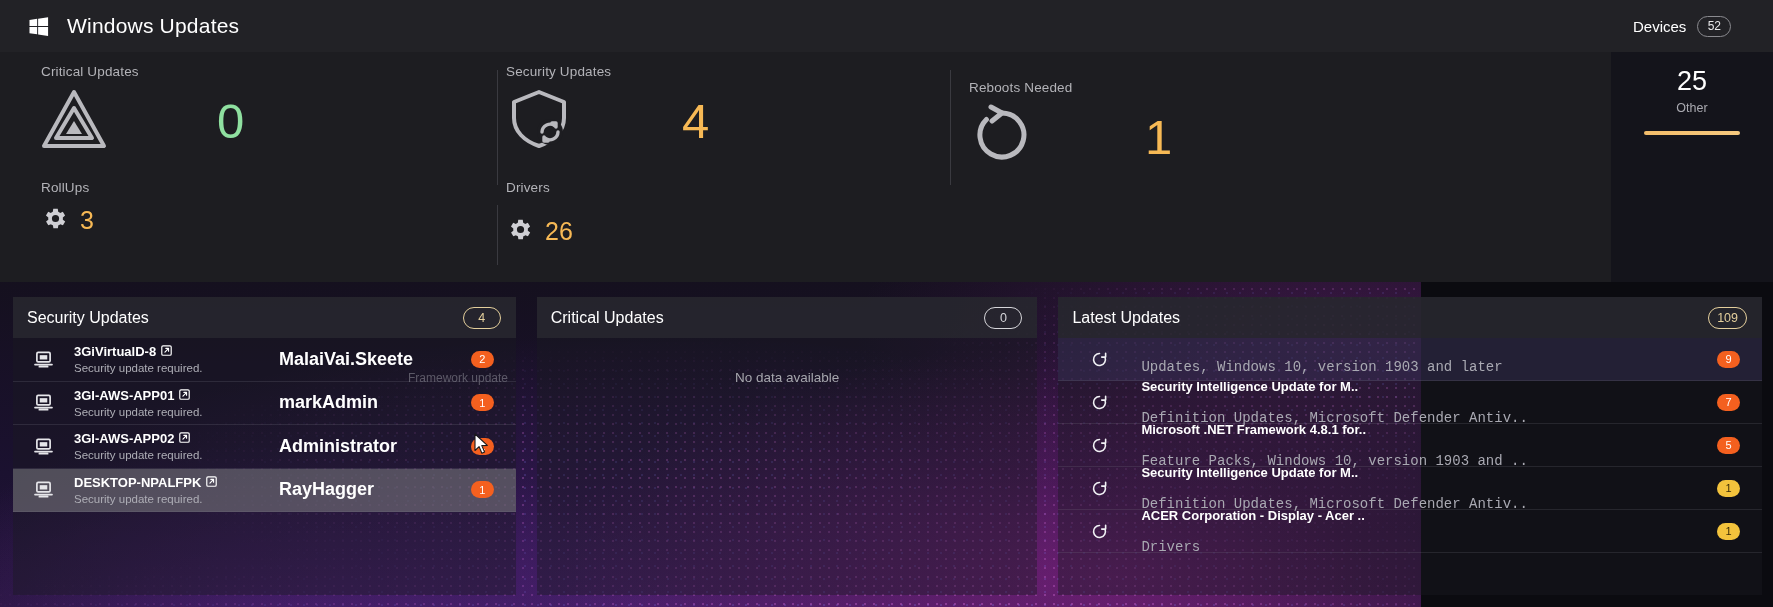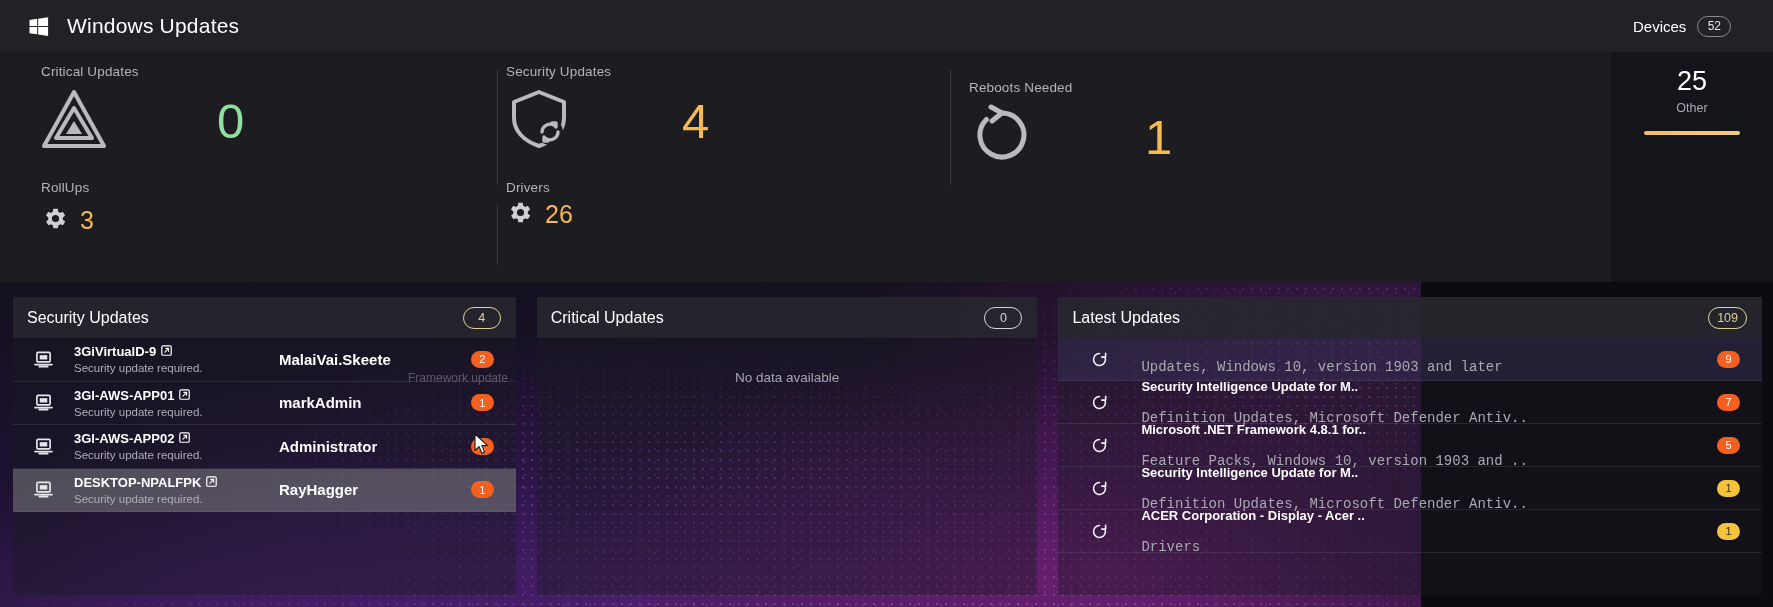--- a/index.html
+++ b/index.html
@@ -116,21 +116,21 @@
   
   .drow {
     height: 43.5px; display: flex; align-items: center;
     border-bottom: 1px solid rgba(125,125,135,0.22); position: relative;
   }
   .drow.hl { background: rgba(125,125,130,0.55); }
   .drow-icon { width: 61px; display: flex; justify-content: center; color: #e6e6ea; }
   .drow-main { width: 205px; }
   .drow-name { font-size: 13px; color: #fff; font-weight: bold; display: flex; align-items: center; gap: 5px; }
   .drow-sub { font-size: 11.5px; color: #aeaeb6; margin-top: 3px; }
-  .drow-user { flex: 1; font-size: 15px; color: #fff; font-weight: bold; }
+  .drow-user { flex: 1; font-size: 18px; color: #fff; font-weight: bold; }
   .badge-orange {
     min-width: 23px; height: 17px; border-radius: 9px; background: #f4601f;
     color: #fff; font-size: 11px; display: inline-flex; align-items: center;
     justify-content: center; margin-right: 22px; padding: 0 6px;
   }
   .badge-yellow { background: #f3c33c; color: #3b2c06; }
 
   
   .urow {
     height: 43px; display: flex; align-items: center;
@@ -220,21 +220,21 @@
               <svg width="27" height="27" viewBox="0 0 24 24">
                 <path fill="#cfcfd4" d="M19.4 13a7.8 7.8 0 0 0 0-2l2-1.6-2-3.4-2.4 1a7.6 7.6 0 0 0-1.7-1l-.4-2.6H10.9l-.4 2.6a7.6 7.6 0 0 0-1.7 1l-2.4-1-2 3.4L6.5 11a7.8 7.8 0 0 0 0 2l-2 1.6 2 3.4 2.4-1c.5.4 1.1.8 1.7 1l.4 2.6h4l.4-2.6c.6-.2 1.2-.6 1.7-1l2.4 1 2-3.4ZM12.9 15.2a3.2 3.2 0 1 1 0-6.4 3.2 3.2 0 0 1 0 6.4Z"></path>
               </svg>
             </span>
             <span class="kpi-num-sm orange" style="margin-left:12px;">3</span>
           </div>
         </div>
 
         <div class="kpi" style="left:506px; top:128px;">
           <div class="kpi-label">Drivers</div>
-          <div class="kpi-body" style="margin-top:4px;">
+          <div class="kpi-body" style="margin-top:21px;">
             <span>
               <svg width="27" height="27" viewBox="0 0 24 24">
                 <path fill="#cfcfd4" d="M19.4 13a7.8 7.8 0 0 0 0-2l2-1.6-2-3.4-2.4 1a7.6 7.6 0 0 0-1.7-1l-.4-2.6H10.9l-.4 2.6a7.6 7.6 0 0 0-1.7 1l-2.4-1-2 3.4L6.5 11a7.8 7.8 0 0 0 0 2l-2 1.6 2 3.4 2.4-1c.5.4 1.1.8 1.7 1l.4 2.6h4l.4-2.6c.6-.2 1.2-.6 1.7-1l2.4 1 2-3.4ZM12.9 15.2a3.2 3.2 0 1 1 0-6.4 3.2 3.2 0 0 1 0 6.4Z"></path>
               </svg>
             </span>
             <span class="kpi-num-sm orange" style="margin-left:12px;">26</span>
           </div>
         </div>
       </div>
     </div>
@@ -265,21 +265,21 @@
         <div class="drow">
           <span class="drow-icon">
             <svg width="19" height="17" viewBox="0 0 20 18">
                 <rect x="3" y="1.5" width="14" height="10" rx="1.3" fill="none" stroke="#e6e6ea" stroke-width="1.8"></rect>
                 <rect x="6" y="4.4" width="8" height="4.6" fill="#e6e6ea"></rect>
                 <path d="M1 14.4h18M5.6 16.6h8.8" stroke="#e6e6ea" stroke-width="1.8" stroke-linecap="round"></path>
               </svg>
           </span>
           <div class="drow-main">
             <div class="drow-name">
-              <span>3GiVirtualD-9</span>
+              <span>3GiVirtualD-8</span>
               <span>
                 <svg width="11" height="11" viewBox="0 0 14 14">
                     <rect x="1" y="1" width="12" height="12" rx="1.6" fill="none" stroke="#fff" stroke-width="1.5"></rect>
                     <path d="M5 9 9.4 4.6M6.2 4.4h3.4v3.4" fill="none" stroke="#fff" stroke-width="1.5" stroke-linecap="round" stroke-linejoin="round"></path>
                   </svg>
               </span>
             </div>
             <div class="drow-sub">Security update required.</div>
           </div>
           <div class="drow-user">MalaiVai.Skeete</div>

